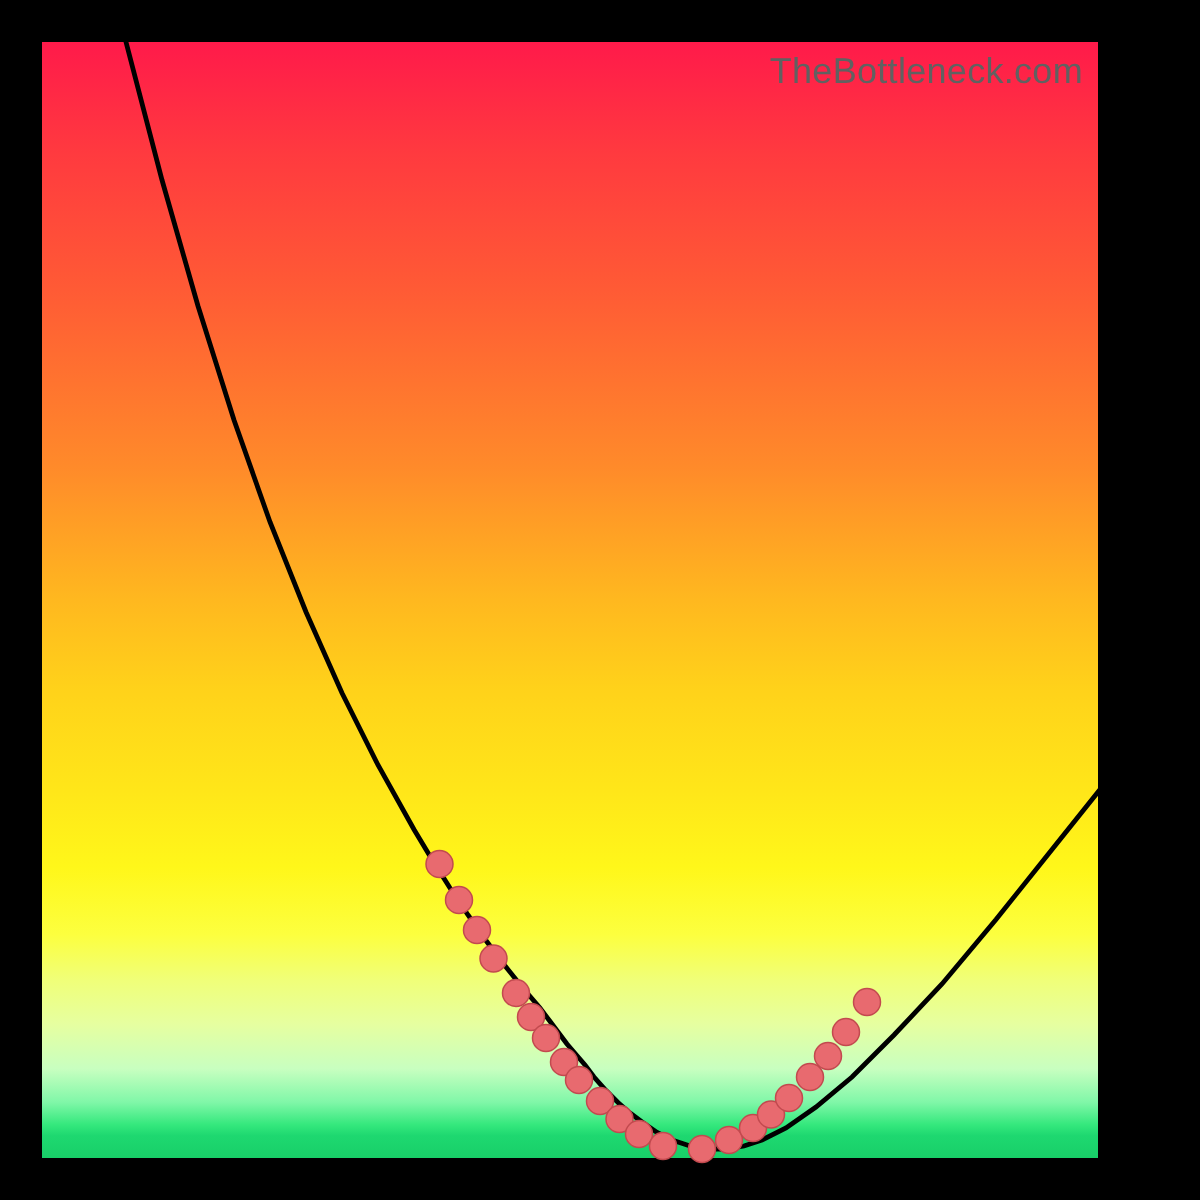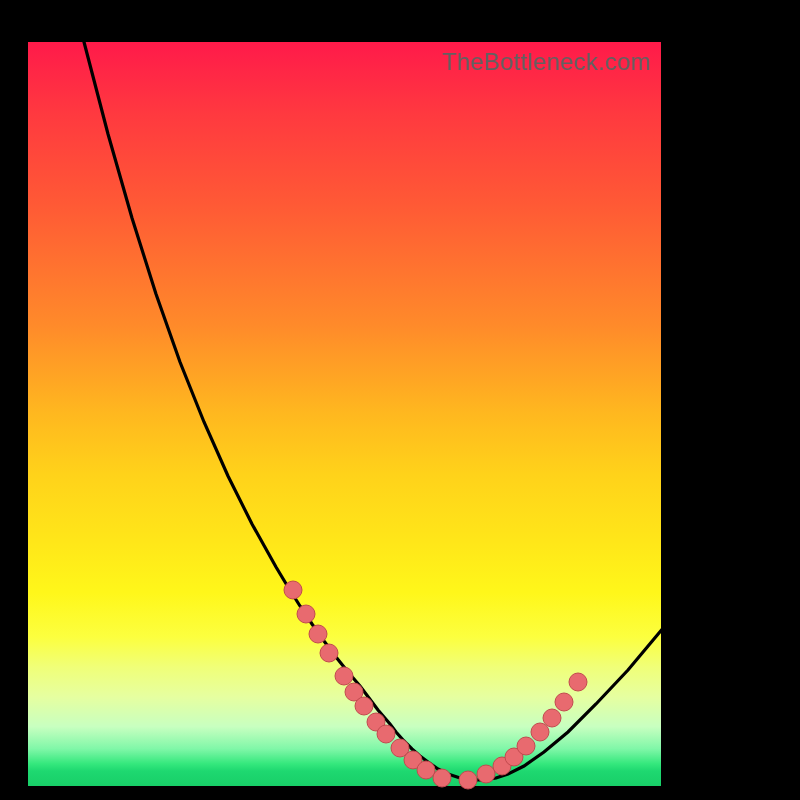--- a/index.html
+++ b/index.html
@@ -16,40 +16,39 @@
     left: 0;
     top: 0;
     width: 800px;
     height: 800px;
     background: #000;
   }
   .plot {
     position: absolute;
     left: 28px;
     top: 28px;
-    width: 633px;
+    width: 704px;
     height: 744px;
     background: linear-gradient(to bottom,
       #ff1a4a 0%,
       #ff3a3f 10%,
       #ff5a35 22%,
       #ff8a2a 38%,
       #ffb81f 50%,
       #ffd21a 58%,
       #ffe619 67%,
       #fff71a 74%,
       #fcff3f 80%,
       #f0ff78 84%,
       #e6ffa0 88%,
       #c8ffc0 92%,
       #80f7a8 95%,
       #35e87d 97%,
       #1ed870 98%,
       #18cf68 100%);
-    margin-top: 14px;
   }
   .watermark {
     position: absolute;
     right: 10px;
     top: 6px;
     color: #616161;
     font-size: 24px;
     letter-spacing: 0.2px;
     font-weight: 400;
     user-select: none;

